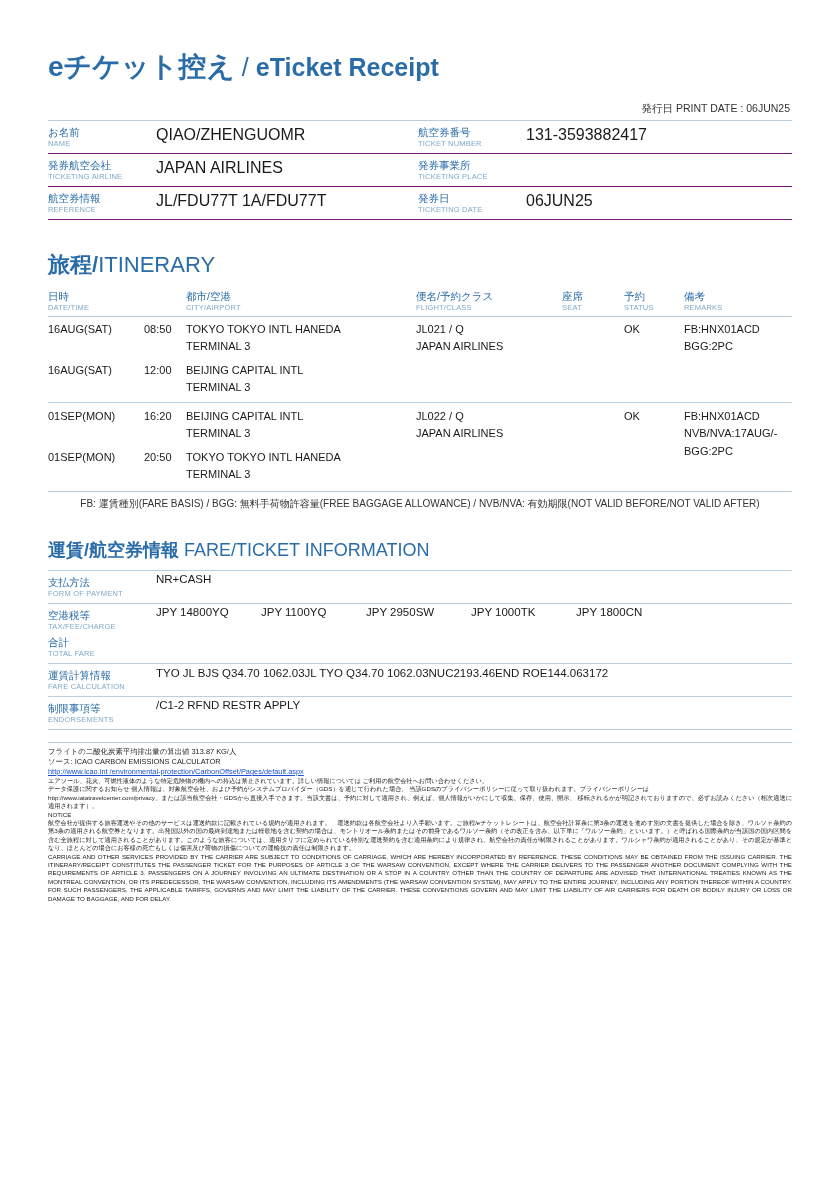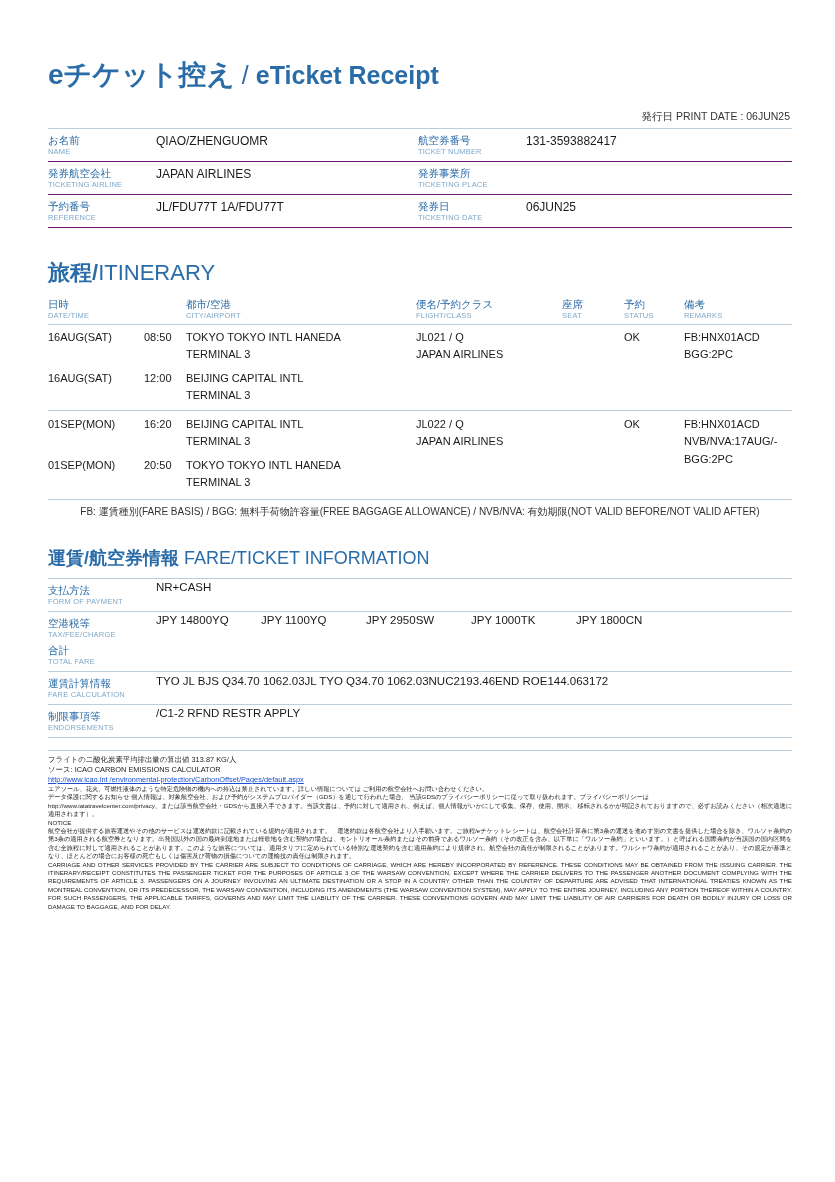--- a/index.html
+++ b/index.html
@@ -15,21 +15,21 @@
     height: 1182px;
     background: #ffffff;
     margin: 0 auto;
     position: relative;
     box-sizing: border-box;
     overflow: hidden;
   }
   .inner {
     position: absolute;
     left: 48px;
-    top: 8px;
+    top: 0;
     width: 744px;
   }
 
   
   .title-row {
     margin-top: 48px;
     display: flex;
     align-items: baseline;
   }
   .title-jp {
@@ -77,21 +77,21 @@
     white-space: nowrap;
   }
   .lbl-en {
     font-size: 7.5px;
     color: #7fa8c8;
     line-height: 10px;
     letter-spacing: .2px;
     white-space: nowrap;
   }
   .val {
-    font-size: 12px;
+    font-size: 16px;
     color: #1a1a1a;
     padding-top: 3px;
     margin-left: 37px;
   }
   .c-lbl1 { width: 108px; }
   .c-val1 { width: 262px; }
   .c-lbl2 { width: 108px; }
   .c-val2 { width: 266px; }
 
   
@@ -242,21 +242,21 @@
       </td>
       <td class="c-val1 val">JAPAN AIRLINES</td>
       <td class="c-lbl2">
         <div class="lbl-jp">発券事業所</div>
         <div class="lbl-en">TICKETING PLACE</div>
       </td>
       <td class="c-val2 val"></td>
     </tr>
     <tr>
       <td class="c-lbl1">
-        <div class="lbl-jp">予約番号</div>
+        <div class="lbl-jp">航空券情報</div>
         <div class="lbl-en">REFERENCE</div>
       </td>
       <td class="c-val1 val">JL/FDU77T 1A/FDU77T</td>
       <td class="c-lbl2">
         <div class="lbl-jp">発券日</div>
         <div class="lbl-en">TICKETING DATE</div>
       </td>
       <td class="c-val2 val">06JUN25</td>
     </tr>
   </tbody>

